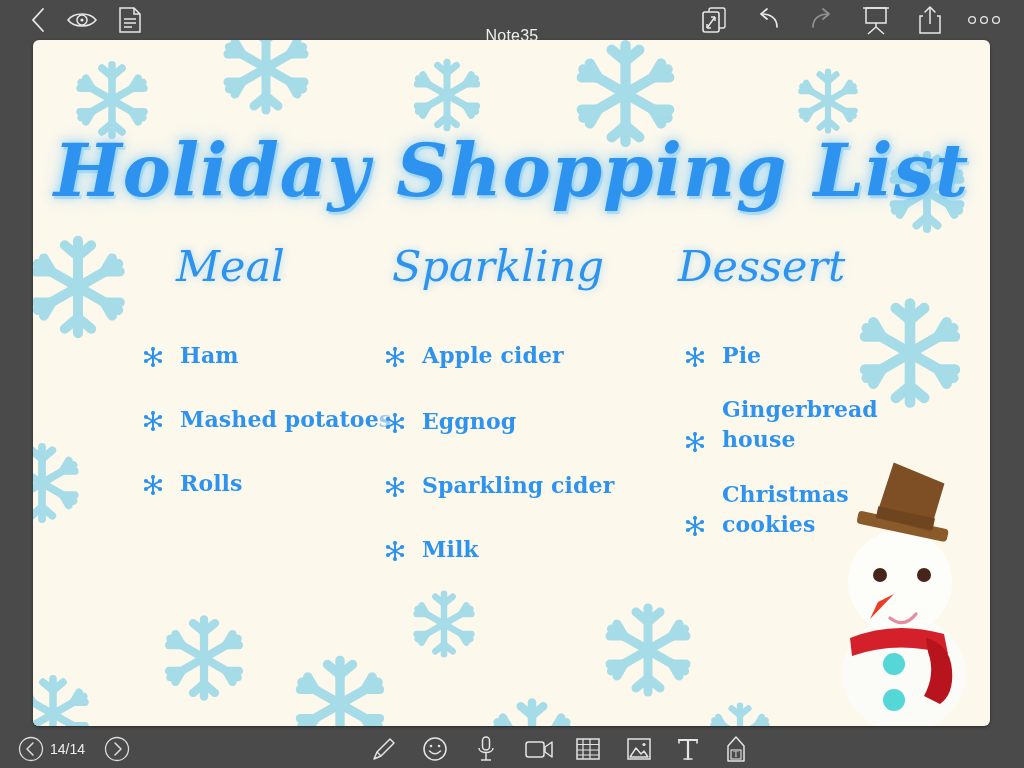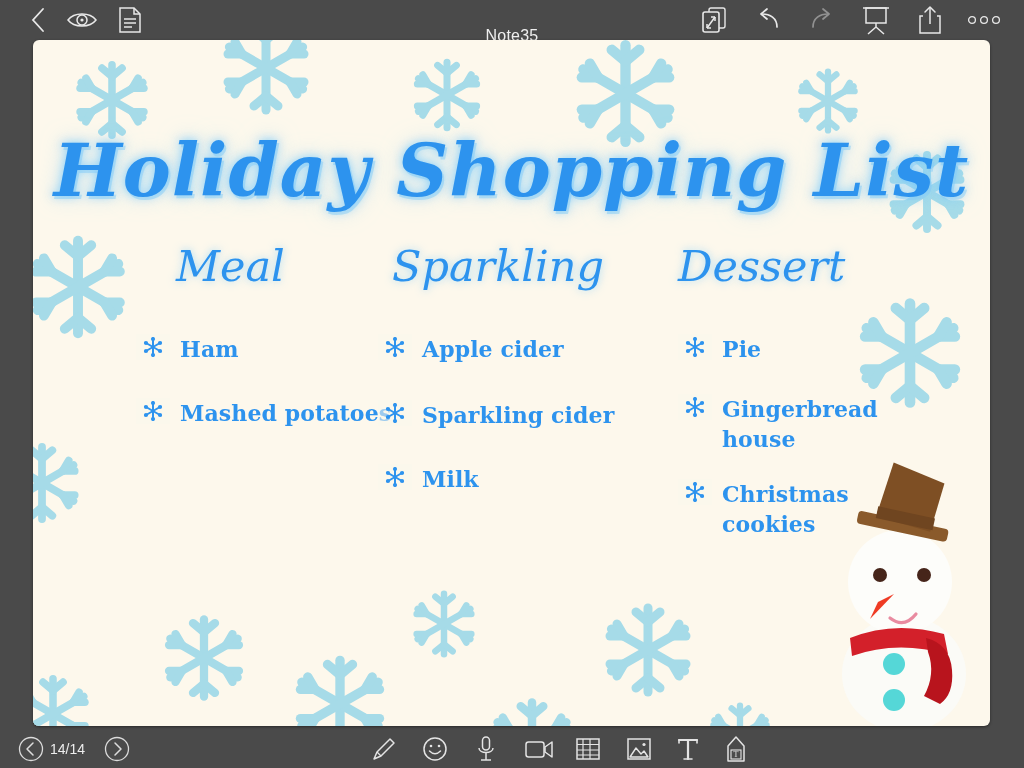--- a/index.html
+++ b/index.html
@@ -33,21 +33,21 @@
   .col-bev{left:345px;width:300px;}
   .col-des{left:605px;width:290px;}
 
   .col-head{font-family:"DejaVu Serif", serif;font-style:italic;font-weight:400;
      font-size:43px;color:#2d93ee;line-height:1;margin:0 0 46px 0;
      text-shadow:0 0 8px rgba(130,205,250,.7);}
   .col-meal .col-head{margin-left:48px;}
   .col-bev  .col-head{margin-left:14px;}
   .col-des  .col-head{margin-left:40px;}
 
-  .item{display:flex;align-items:flex-start;margin-bottom:28px;min-height:36px;}
+  .item{display:flex;align-items:flex-end;margin-bottom:28px;min-height:36px;}
   .item .bullet{flex:0 0 34px;width:34px;height:26px;margin-right:10px;
      display:flex;align-items:center;justify-content:center;
      background:rgba(250,247,236,.55);}
   .item .bullet svg{display:block;}
   .item .txt{font-family:"DejaVu Serif", serif;font-weight:700;font-size:22px;color:#2d93ee;
      line-height:1.38;letter-spacing:.1px;}
 
   .col-meal .item{margin-left:8px;}
   .col-bev  .item{margin-left:0px;}
   .col-des  .item{margin-left:40px;}
@@ -505,20 +505,38 @@
                   <circle cx="19" cy="16" r="2.1"></circle>
                   <circle cx="5" cy="16" r="2.1"></circle>
                   <circle cx="19" cy="8" r="2.1"></circle>
                 </g>
               </svg>
           </span>
           <span class="txt">Mashed potatoes</span>
         </div>
 
 
+        <div class="item">
+          <span class="bullet">
+            <svg width="24" height="24" viewBox="0 0 24 24">
+                <g fill="#2d93ee">
+                  <rect x="11" y="2" width="2" height="20" rx="1"></rect>
+                  <rect x="11" y="2" width="2" height="20" rx="1" transform="rotate(60 12 12)"></rect>
+                  <rect x="11" y="2" width="2" height="20" rx="1" transform="rotate(120 12 12)"></rect>
+                  <circle cx="12" cy="4" r="2.1"></circle>
+                  <circle cx="12" cy="20" r="2.1"></circle>
+                  <circle cx="5" cy="8" r="2.1"></circle>
+                  <circle cx="19" cy="16" r="2.1"></circle>
+                  <circle cx="5" cy="16" r="2.1"></circle>
+                  <circle cx="19" cy="8" r="2.1"></circle>
+                </g>
+              </svg>
+          </span>
+          <span class="txt">Rolls</span>
+        </div>
       </div>
 
       <div class="col col-bev">
         <div class="col-head">Sparkling</div>
 
         <div class="item">
           <span class="bullet">
             <svg width="24" height="24" viewBox="0 0 24 24">
                 <g fill="#2d93ee">
                   <rect x="11" y="2" width="2" height="20" rx="1"></rect>
@@ -529,20 +547,38 @@
                   <circle cx="5" cy="8" r="2.1"></circle>
                   <circle cx="19" cy="16" r="2.1"></circle>
                   <circle cx="5" cy="16" r="2.1"></circle>
                   <circle cx="19" cy="8" r="2.1"></circle>
                 </g>
               </svg>
           </span>
           <span class="txt">Apple cider</span>
         </div>
 
+        <div class="item">
+          <span class="bullet">
+            <svg width="24" height="24" viewBox="0 0 24 24">
+                <g fill="#2d93ee">
+                  <rect x="11" y="2" width="2" height="20" rx="1"></rect>
+                  <rect x="11" y="2" width="2" height="20" rx="1" transform="rotate(60 12 12)"></rect>
+                  <rect x="11" y="2" width="2" height="20" rx="1" transform="rotate(120 12 12)"></rect>
+                  <circle cx="12" cy="4" r="2.1"></circle>
+                  <circle cx="12" cy="20" r="2.1"></circle>
+                  <circle cx="5" cy="8" r="2.1"></circle>
+                  <circle cx="19" cy="16" r="2.1"></circle>
+                  <circle cx="5" cy="16" r="2.1"></circle>
+                  <circle cx="19" cy="8" r="2.1"></circle>
+                </g>
+              </svg>
+          </span>
+          <span class="txt">Eggnog</span>
+        </div>
 
         <div class="item">
           <span class="bullet">
             <svg width="24" height="24" viewBox="0 0 24 24">
                 <g fill="#2d93ee">
                   <rect x="11" y="2" width="2" height="20" rx="1"></rect>
                   <rect x="11" y="2" width="2" height="20" rx="1" transform="rotate(60 12 12)"></rect>
                   <rect x="11" y="2" width="2" height="20" rx="1" transform="rotate(120 12 12)"></rect>
                   <circle cx="12" cy="4" r="2.1"></circle>
                   <circle cx="12" cy="20" r="2.1"></circle>

